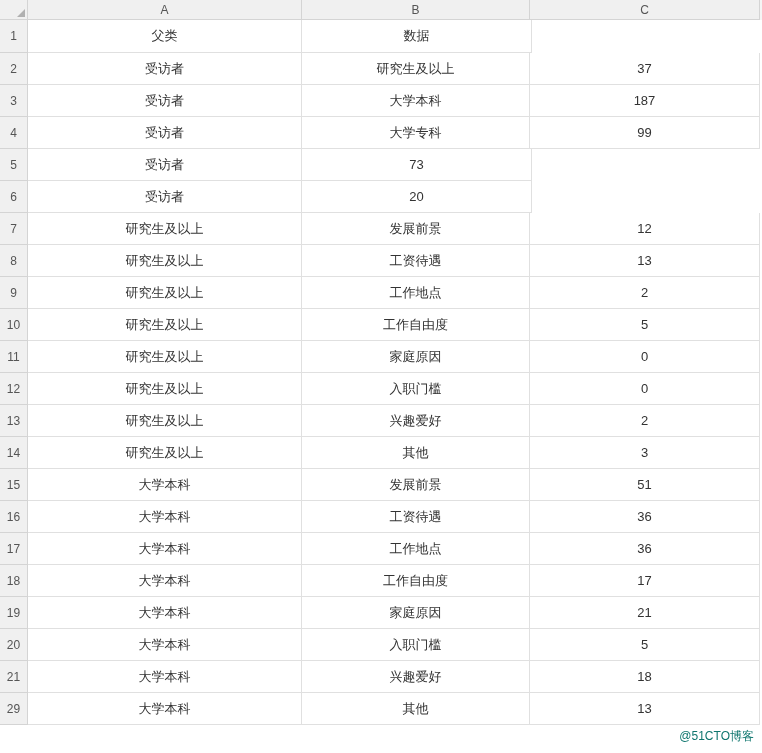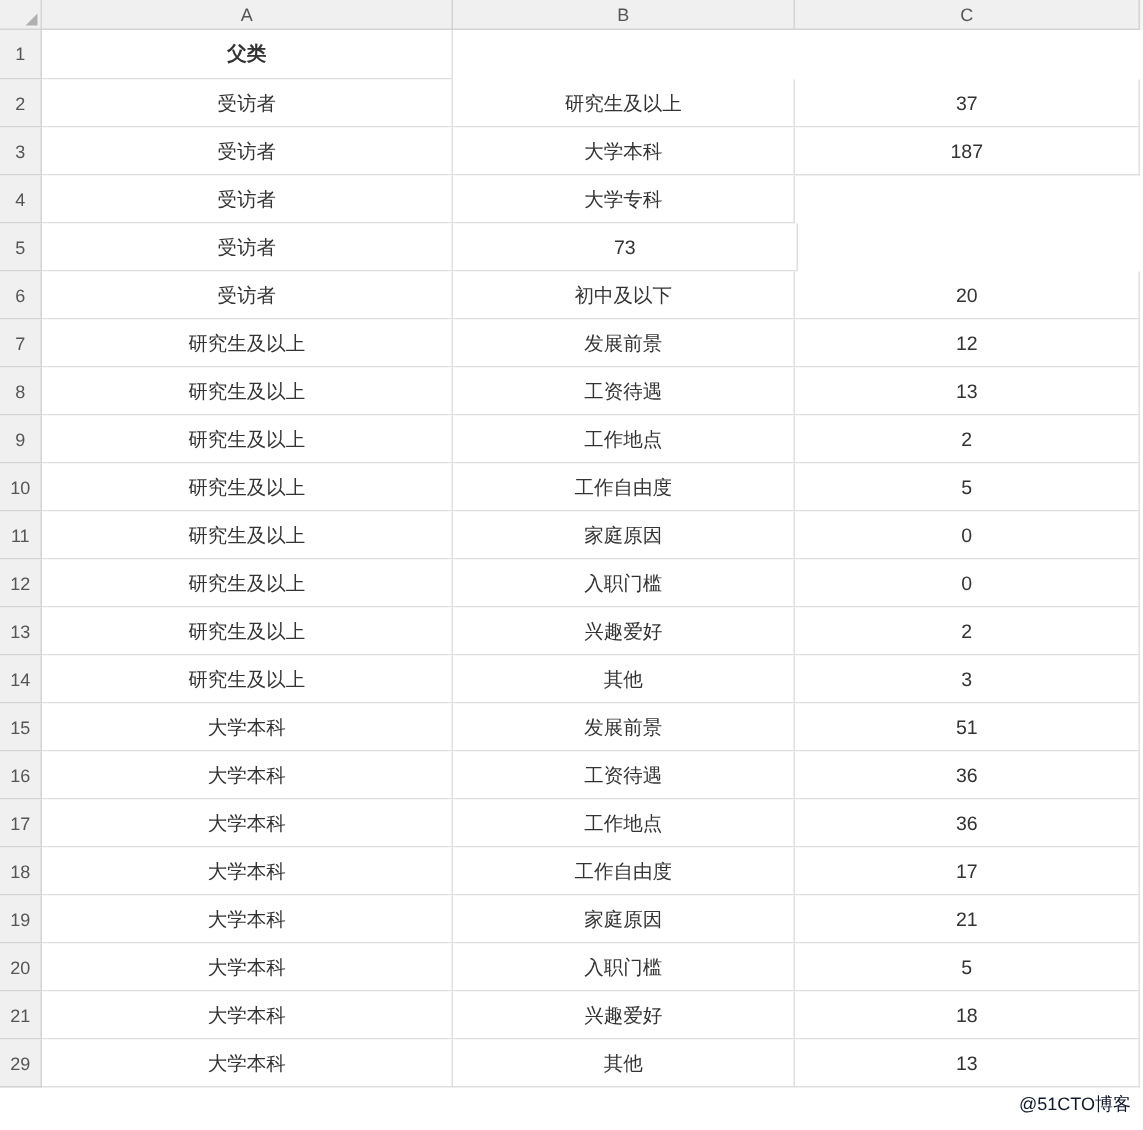--- a/index.html
+++ b/index.html
@@ -77,82 +77,83 @@
       display: flex;
       align-items: center;
       justify-content: center;
       border-right: 1px solid #e0e0e0;
       border-bottom: 1px solid #e0e0e0;
       background: #ffffff;
       text-align: center;
       padding: 0 4px;
     }
     .header-row .cell {
-      font-weight: bold;
+      font-weight: normal;
       height: 33px;
     }
     .header-row .row-header {
       height: 33px;
     }
     .data-row .cell {
       height: 32px;
     }
     .data-row .row-header {
       height: 32px;
     }
     .watermark {
       position: absolute;
       right: 8px;
       bottom: 8px;
-      color: #0f172a;
+      color: #0f766e;
       font-size: 12px;
       pointer-events: none;
     }
   </style>
 </head>
 <body>
 
 <div class="spreadsheet">
   <div class="col-headers">
     <div class="corner-cell"></div>
     <div class="col-header col-a">A</div>
     <div class="col-header col-b">B</div>
     <div class="col-header col-c">C</div>
   </div>
   <div id="rows-container">
       <div class="row header-row">
         <div class="row-header">1</div>
         <div class="cell col-a">父类</div>
+        <div class="cell col-c">数据</div>
       </div>
       <div class="row data-row">
         <div class="row-header">2</div>
         <div class="cell col-a">受访者</div>
         <div class="cell col-b">研究生及以上</div>
         <div class="cell col-c">37</div>
       </div>
       <div class="row data-row">
         <div class="row-header">3</div>
         <div class="cell col-a">受访者</div>
         <div class="cell col-b">大学本科</div>
         <div class="cell col-c">187</div>
       </div>
       <div class="row data-row">
         <div class="row-header">4</div>
         <div class="cell col-a">受访者</div>
         <div class="cell col-b">大学专科</div>
+        <div class="cell col-c">99</div>
       </div>
       <div class="row data-row">
         <div class="row-header">5</div>
         <div class="cell col-a">受访者</div>
         <div class="cell col-c">73</div>
       </div>
       <div class="row data-row">
         <div class="row-header">6</div>
         <div class="cell col-a">受访者</div>
-        <div class="cell col-b">初中及以下</div>
         <div class="cell col-c">20</div>
       </div>
       <div class="row data-row">
         <div class="row-header">7</div>
         <div class="cell col-a">研究生及以上</div>
         <div class="cell col-b">发展前景</div>
         <div class="cell col-c">12</div>
       </div>
       <div class="row data-row">
         <div class="row-header">8</div>

